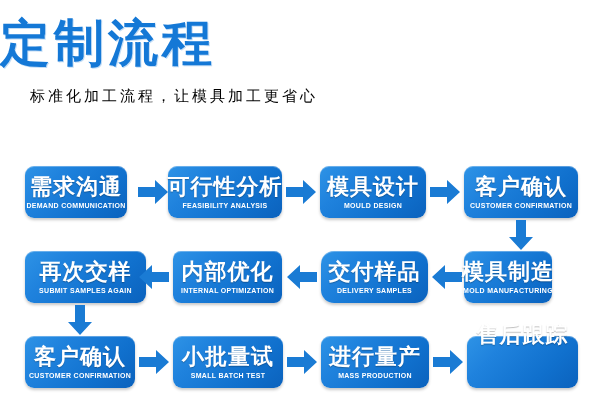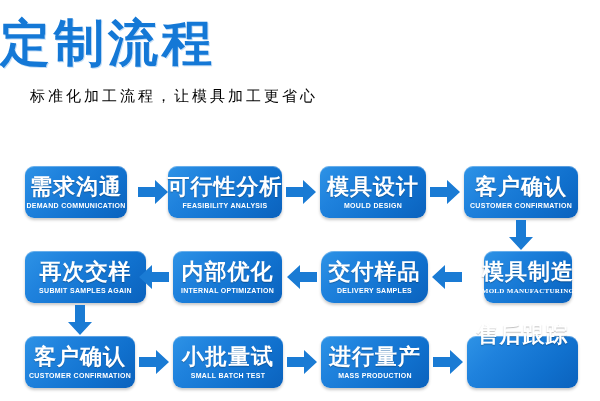--- a/index.html
+++ b/index.html
@@ -136,21 +136,21 @@
       <div class="cn">再次交样</div>
       <div class="en">SUBMIT SAMPLES AGAIN</div>
     </div>
 
     <div class="harrow" style="left:139px;">
       <svg viewBox="0 0 30 26">
           <path d="M30 8 H13 V1 L0 13 L13 25 V18 H30 Z" fill="#1a7bd4"></path>
         </svg>
     </div>
 
-    <div class="box" style="left:173px;width:109px;">
+    <div class="box" style="left:173px;width:109px;border-radius:8px;">
       <div class="cn">内部优化</div>
       <div class="en">INTERNAL OPTIMIZATION</div>
     </div>
 
     <div class="harrow" style="left:287px;">
       <svg viewBox="0 0 30 26">
           <path d="M30 8 H13 V1 L0 13 L13 25 V18 H30 Z" fill="#1a7bd4"></path>
         </svg>
     </div>
 
@@ -158,21 +158,21 @@
       <div class="cn">交付样品</div>
       <div class="en">DELIVERY SAMPLES</div>
     </div>
 
     <div class="harrow" style="left:432px;">
       <svg viewBox="0 0 30 26">
           <path d="M30 8 H13 V1 L0 13 L13 25 V18 H30 Z" fill="#1a7bd4"></path>
         </svg>
     </div>
 
-    <div class="box" style="left:484px;width:88px;font-family:Liberation Serif, serif;">
+    <div class="box" style="left:464px;width:88px;">
       <div class="cn">模具制造</div>
       <div class="en">MOLD MANUFACTURING</div>
     </div>
   </div>
 
   <div class="varrow" style="left:67px;top:305px;">
     <svg viewBox="0 0 26 30">
         <path d="M8 0 H18 V17 H25 L13 30 L1 17 H8 Z" fill="#1a7bd4"></path>
       </svg>
   </div>

